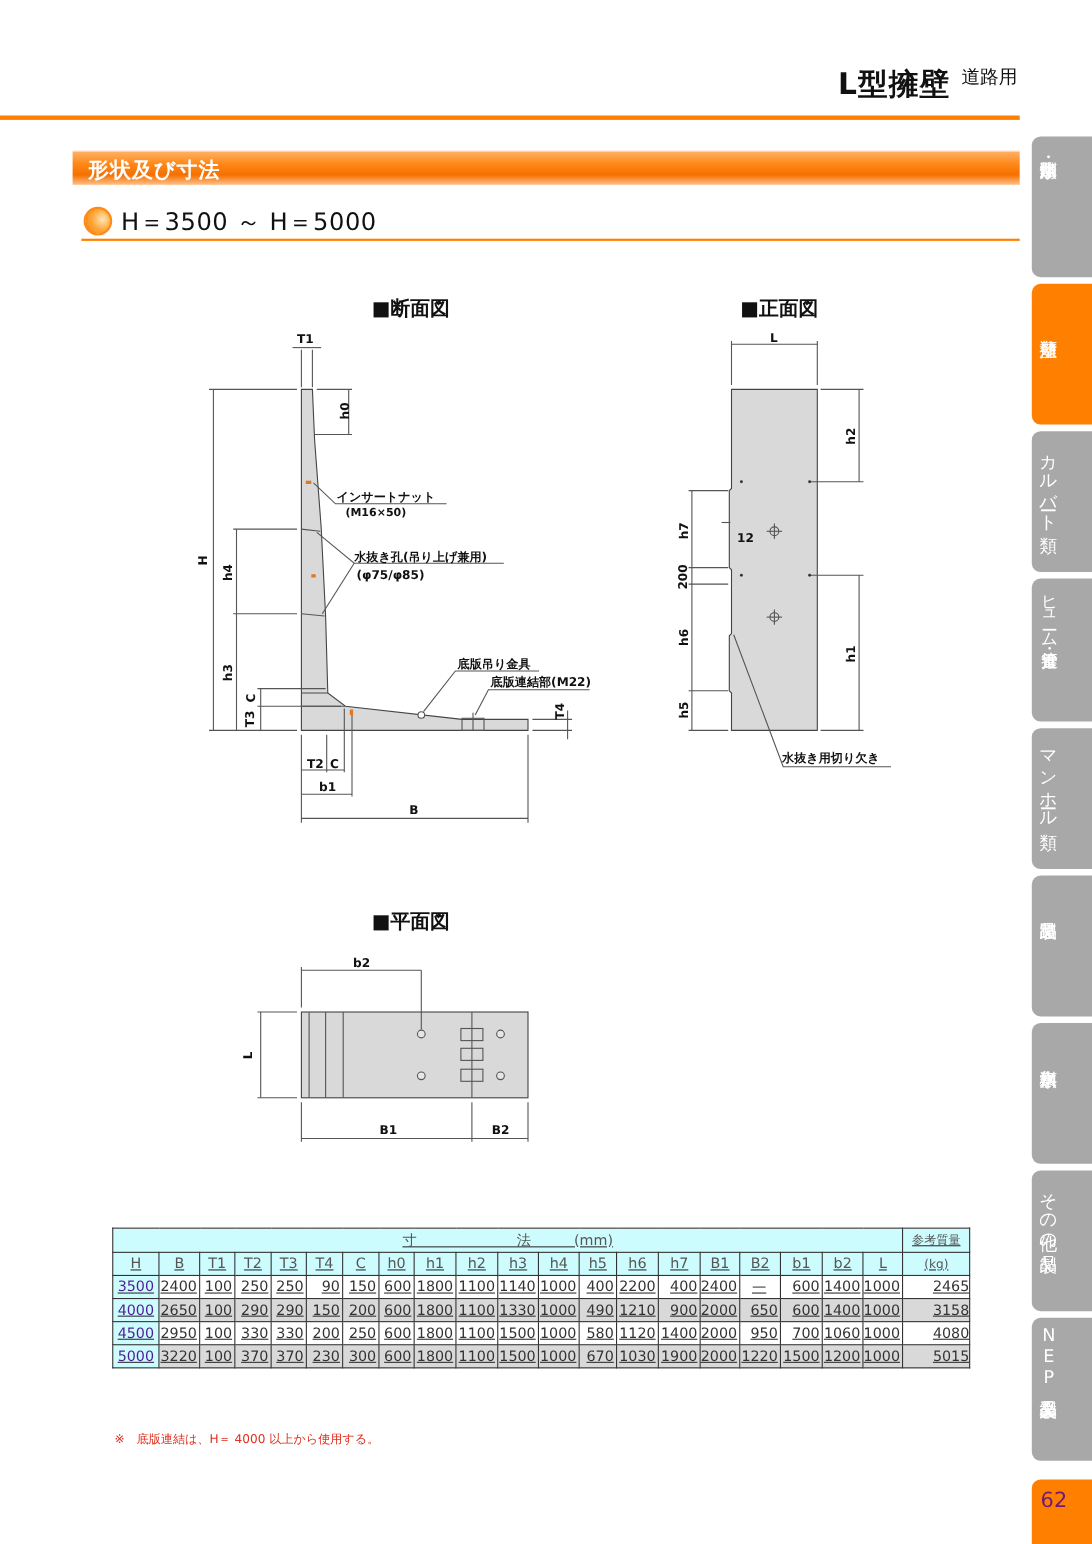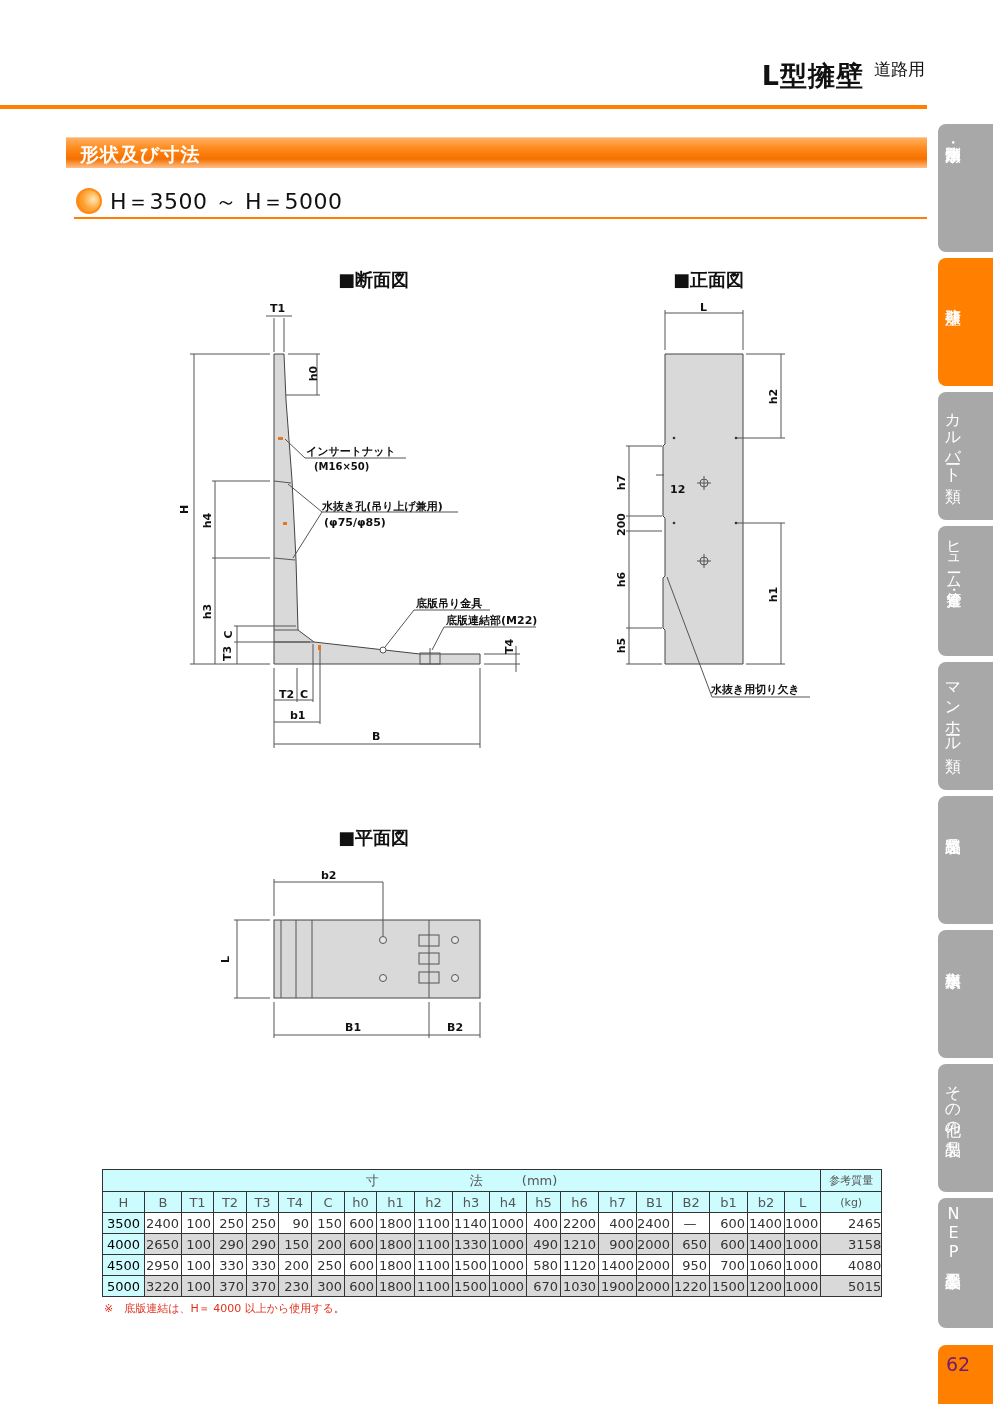--- a/index.html
+++ b/index.html
@@ -30,26 +30,26 @@
   .side-tab.active { background:#ff7f00; }
   .side-tab .lbl { position:absolute; left:6px; top:10px; width:18px; font-size:16px; line-height:18px; writing-mode:vertical-rl; text-orientation:upright; letter-spacing:0px; }
   .page-num { position:absolute; left:938px; top:1345px; width:55px; height:59px; background:#ff7f00; border-radius:8px 0 0 0; color:#701a75; }
   .page-num span { position:absolute; left:8px; top:8px; font-size:19px; }
 
   
   .dlabel { position:absolute; font-size:18px; font-weight:bold; color:#111; white-space:nowrap; }
   .note { position:absolute; font-size:11px; font-weight:bold; color:#111; white-space:nowrap; }
 
   
-  .spec-table { position:absolute; left:102px; top:1169px; border-collapse:collapse; font-size:13px; color:#333; }
+  .spec-table { position:absolute; left:102px; top:1116px; border-collapse:collapse; font-size:13px; color:#333;text-decoration:underline; }
   .spec-table td, .spec-table th { border:1px solid #333; text-align:center; padding:0; height:20px; font-weight:normal; }
   .spec-table th { background:#cdfcff; color:#555; }
   .spec-table td { background:#fff; text-align:right; padding-right:2px; }
   .spec-table tr.alt td { background:#d9d9d9; }
-  .spec-table td.hcell { background:#cdfcff !important; text-align:center; padding:0; color:#000000; }
+  .spec-table td.hcell { background:#cdfcff !important; text-align:center; padding:0; color:#4c1d95; }
   .spec-table td.mass { text-align:right; padding:0; }
   .spec-table td.center { text-align:center; }
   .spec-table .unit-row th { height:21px; }
   .footnote { position:absolute; left:104px; top:1301px; font-size:11px; color:#e0301e; }
 </style>
 </head>
 <body>
 
 <div class="page-title">
   <span class="main">L型擁壁</span>

